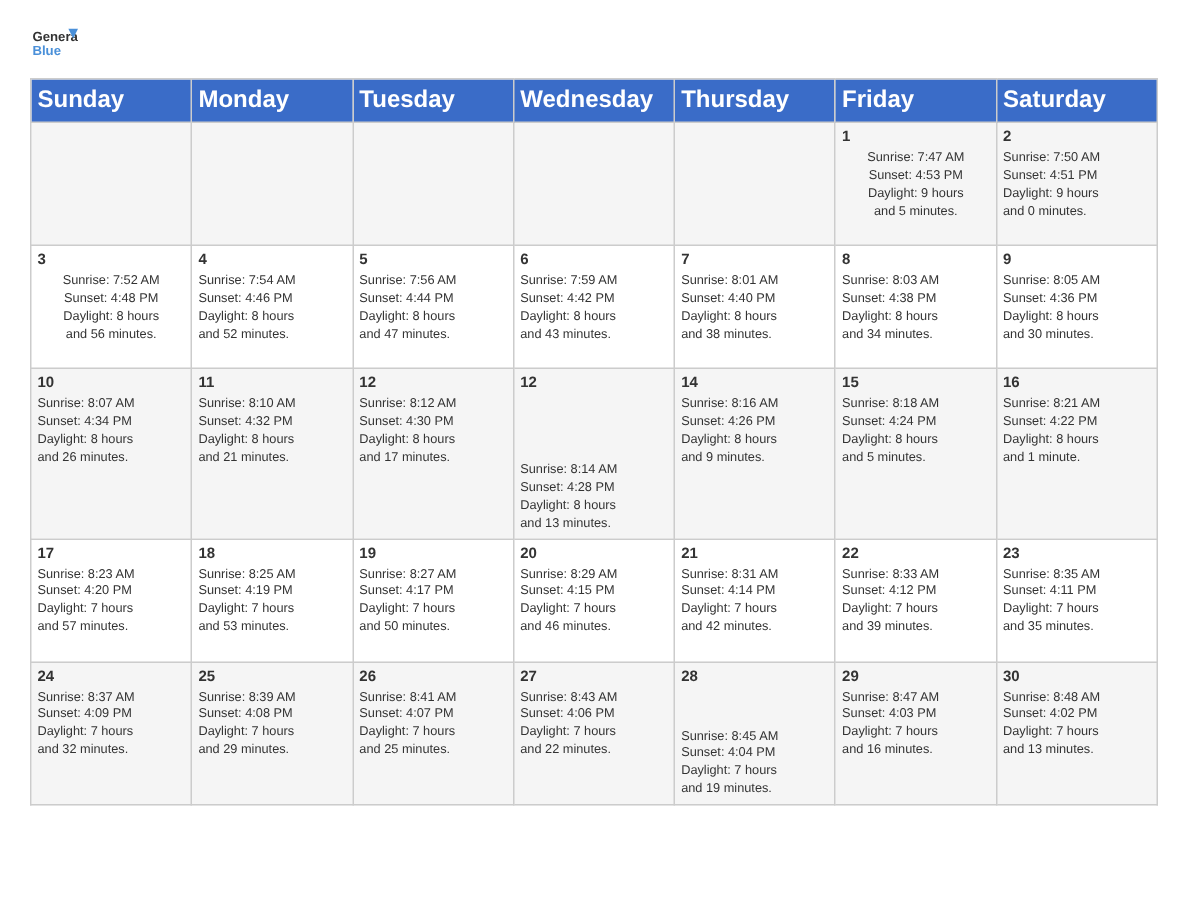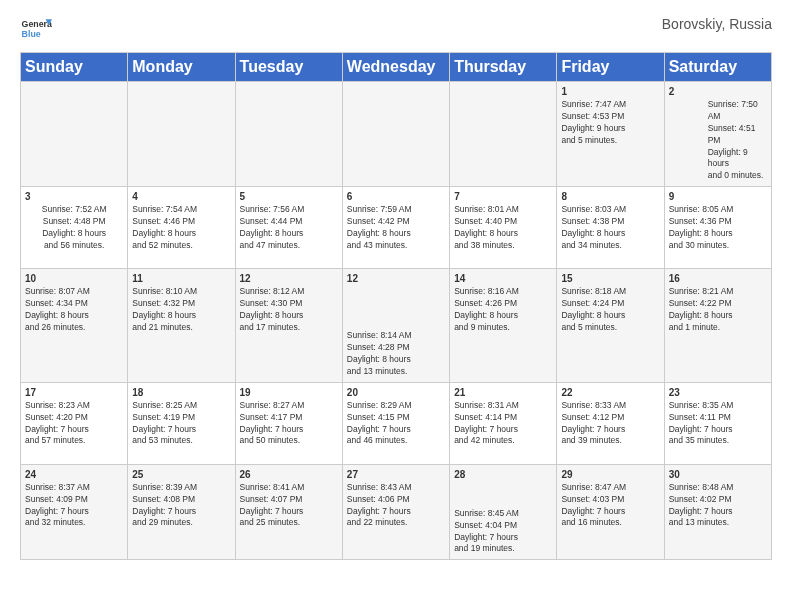--- a/index.html
+++ b/index.html
@@ -92,21 +92,20 @@
   <div class="header-row">
     <div class="logo">
       <svg class="logo-icon" viewBox="0 0 40 35" xmlns="http://www.w3.org/2000/svg">
         <text x="2" y="14" font-size="11" font-weight="bold" fill="#333" font-family="Arial">General</text>
         <text x="2" y="26" font-size="11" font-weight="bold" fill="#4a90d9" font-family="Arial">Blue</text>
         <polygon points="32,4 40,4 36,12" fill="#4a90d9"></polygon>
       </svg>
       <div></div>
     </div>
     <div class="title-block">
-      <div class="location">Borovskiy, Russia</div>
     </div>
   </div>
 
   <table>
     <thead>
       <tr>
         <th>Sunday</th>
         <th>Monday</th>
         <th>Tuesday</th>
         <th>Wednesday</th>
@@ -117,28 +116,28 @@
     </thead>
     <tbody id="calendar-body">
     <tr>
           <td class="empty-cell"></td>
           <td class="empty-cell"></td>
           <td class="empty-cell"></td>
           <td class="empty-cell"></td>
           <td class="empty-cell"></td>
           <td>
             <span class="day-num">1</span>
-            <div class="day-info" style="white-space: pre-line;">Sunrise: 7:47 AM
+            <div class="day-info" style="white-space: pre-line; text-align: center;">Sunrise: 7:47 AM
 Sunset: 4:53 PM
 Daylight: 9 hours
 and 5 minutes.</div>
           </td>
           <td>
             <span class="day-num">2</span>
-            <div class="day-info" style="white-space: pre-line; margin-left: 39px;">Sunrise: 7:50 AM
+            <div class="day-info" style="white-space: pre-line;">Sunrise: 7:50 AM
 Sunset: 4:51 PM
 Daylight: 9 hours
 and 0 minutes.</div>
           </td>
         </tr>
         <tr>
           <td>
             <span class="day-num">3</span>
             <div class="day-info" style="white-space: pre-line; text-align: center;">Sunrise: 7:52 AM
 Sunset: 4:48 PM

